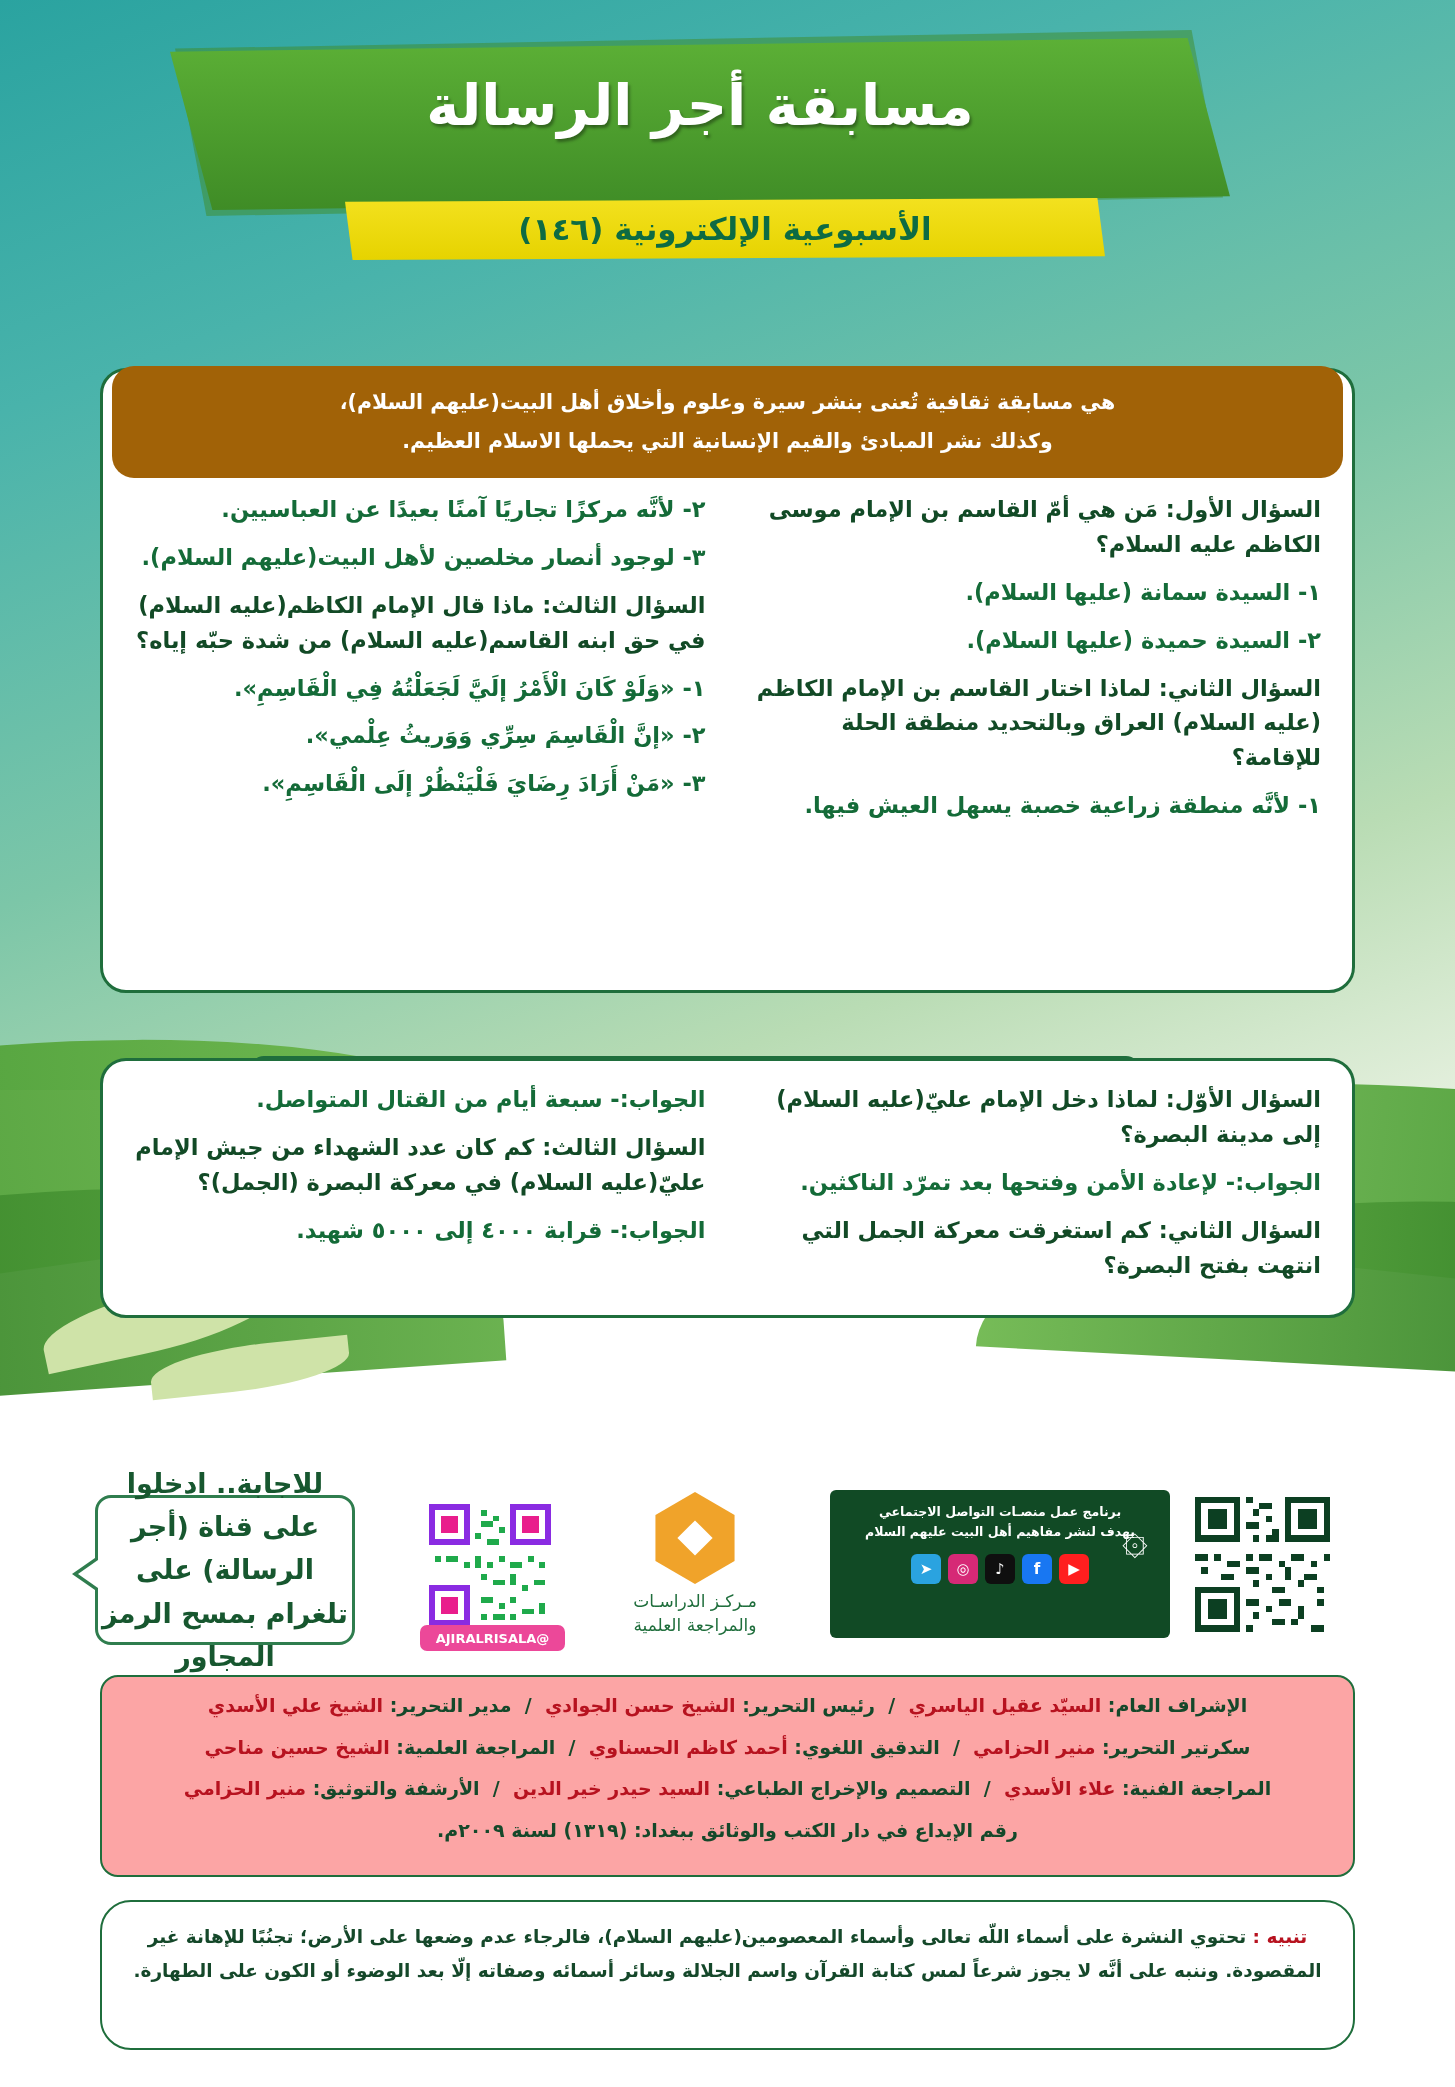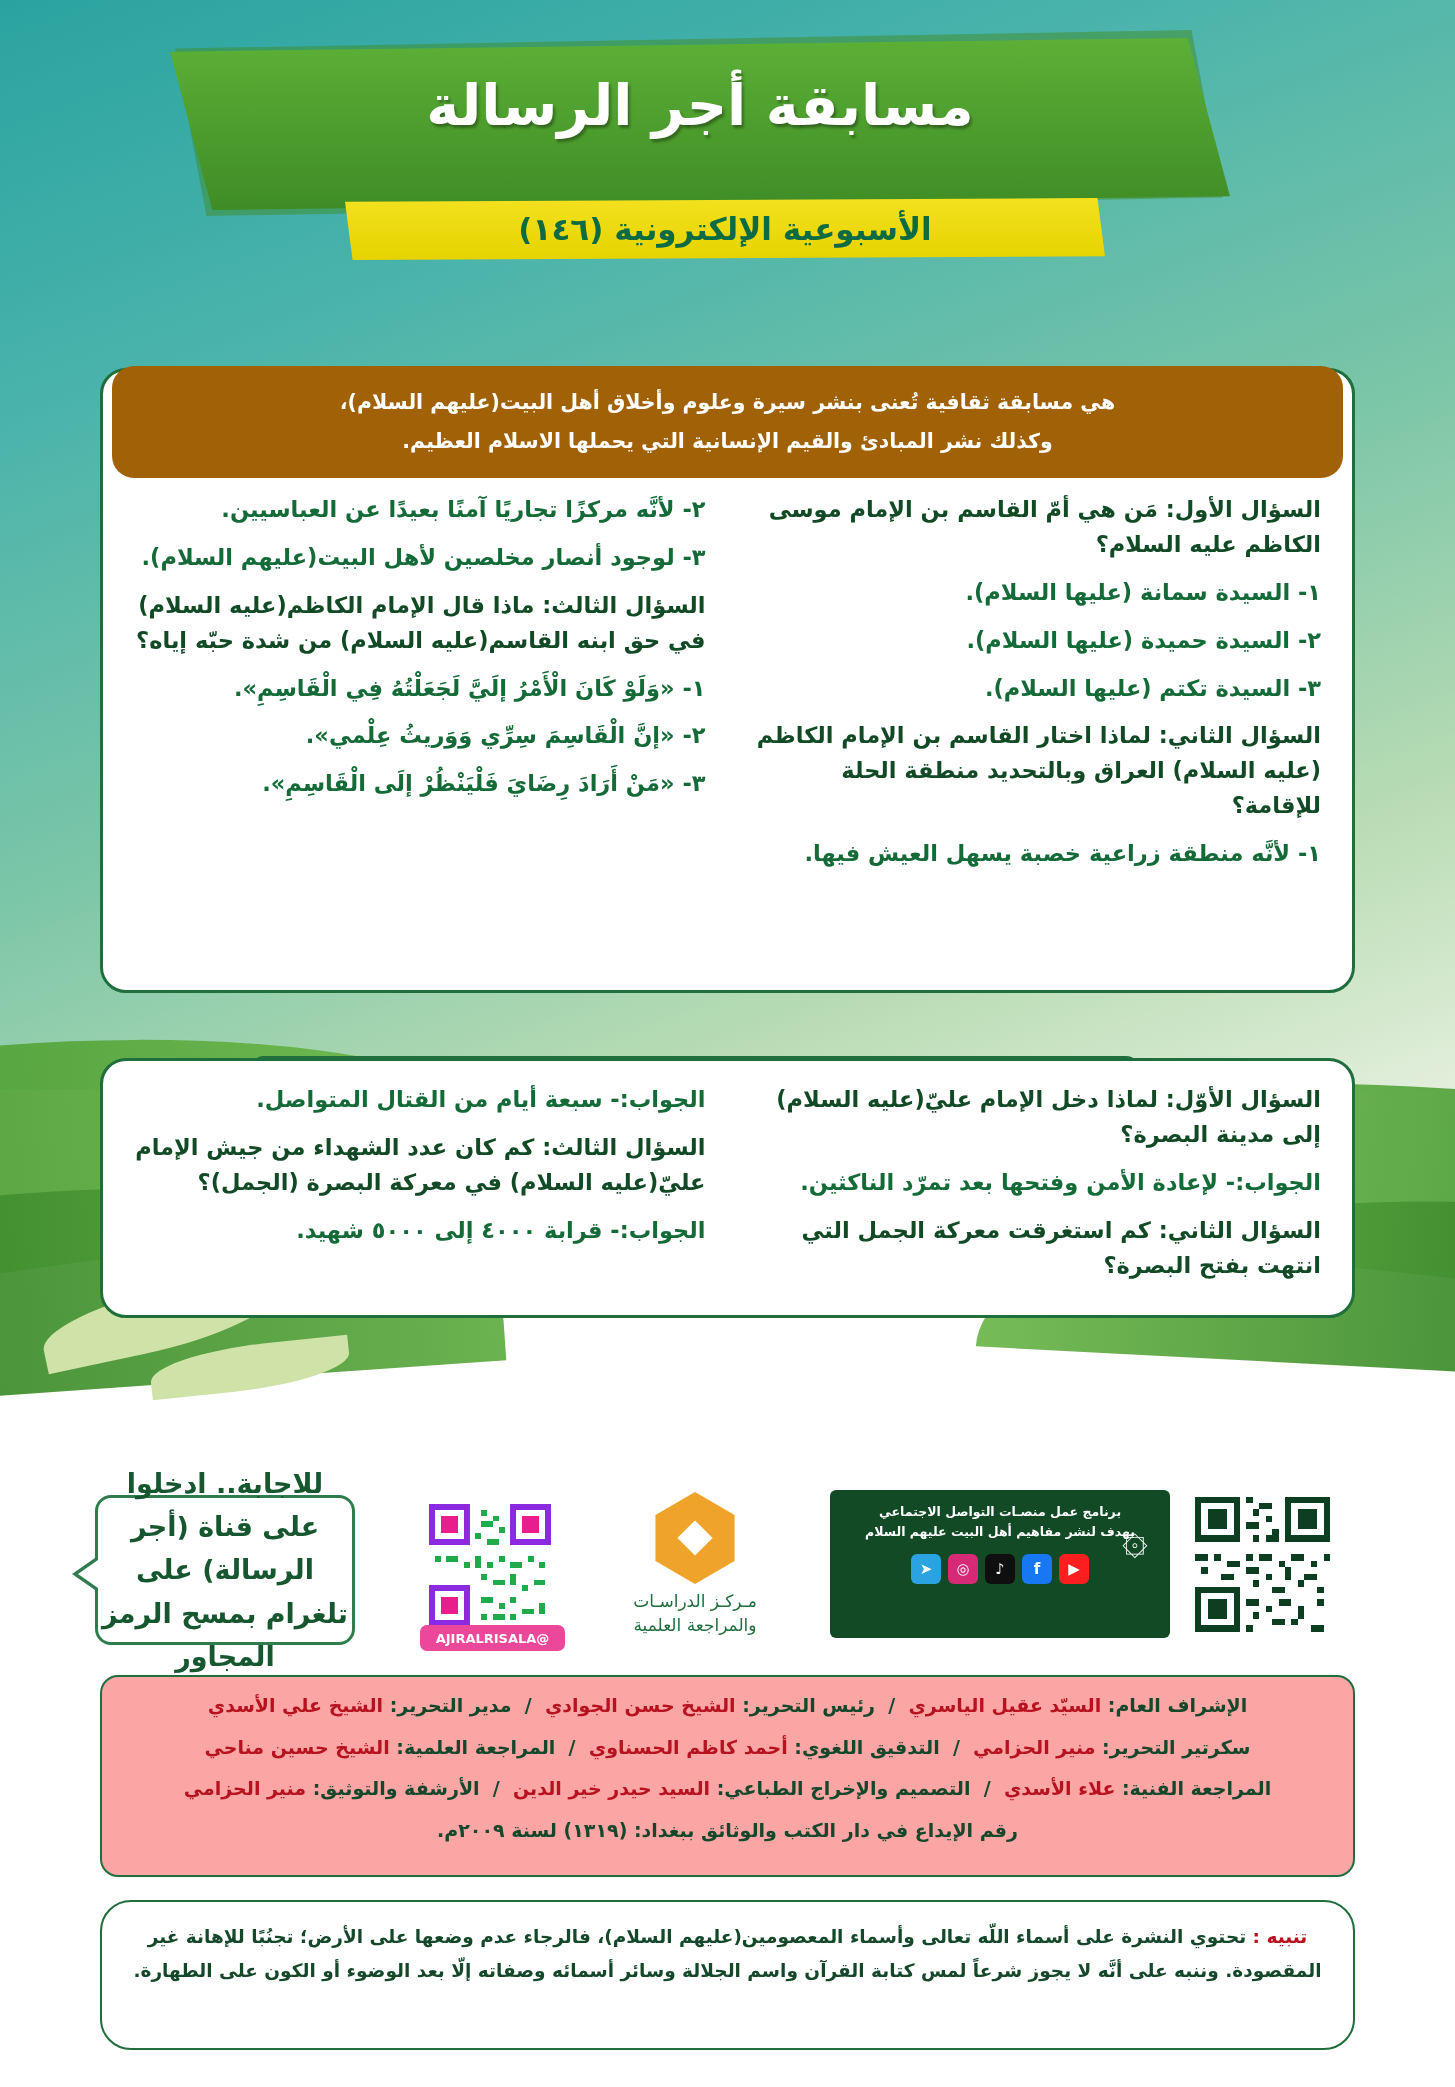--- a/index.html
+++ b/index.html
@@ -241,21 +241,20 @@
 <div class="intro">
   <span>هي مسابقة ثقافية تُعنى بنشر سيرة وعلوم وأخلاق أهل البيت(عليهم السلام)،</span>
   <span>وكذلك نشر المبادئ والقيم الإنسانية التي يحملها الاسلام العظيم.</span>
 </div>
 
 <div class="qa-grid">
   <div class="col col-right">
     <p>السؤال الأول: مَن هي أمّ القاسم بن الإمام موسى الكاظم عليه السلام؟</p>
     <p class="ans">١- السيدة سمانة (عليها السلام).</p>
     <p class="ans">٢- السيدة حميدة (عليها السلام).</p>
-    <p class="ans">٣- السيدة تكتم (عليها السلام).</p>
     <p>السؤال الثاني: لماذا اختار القاسم بن الإمام الكاظم (عليه السلام) العراق وبالتحديد منطقة الحلة للإقامة؟</p>
     <p class="ans">١- لأنَّه منطقة زراعية خصبة يسهل العيش فيها.</p>
   </div>
   <div class="col col-left">
     <p class="ans">٢- لأنَّه مركزًا تجاريًا آمنًا بعيدًا عن العباسيين.</p>
     <p class="ans">٣- لوجود أنصار مخلصين لأهل البيت(عليهم السلام).</p>
     <p>السؤال الثالث: ماذا قال الإمام الكاظم(عليه السلام) في حق ابنه القاسم(عليه السلام) من شدة حبّه إياه؟</p>
     <p class="ans">١- «وَلَوْ كَانَ الْأَمْرُ إلَيَّ لَجَعَلْتُهُ فِي الْقَاسِمِ».</p>
     <p class="ans">٢- «إنَّ الْقَاسِمَ سِرِّي وَوَريثُ عِلْمي».</p>
     <p class="ans">٣- «مَنْ أَرَادَ رِضَايَ فَلْيَنْظُرْ إلَى الْقَاسِمِ».</p>

